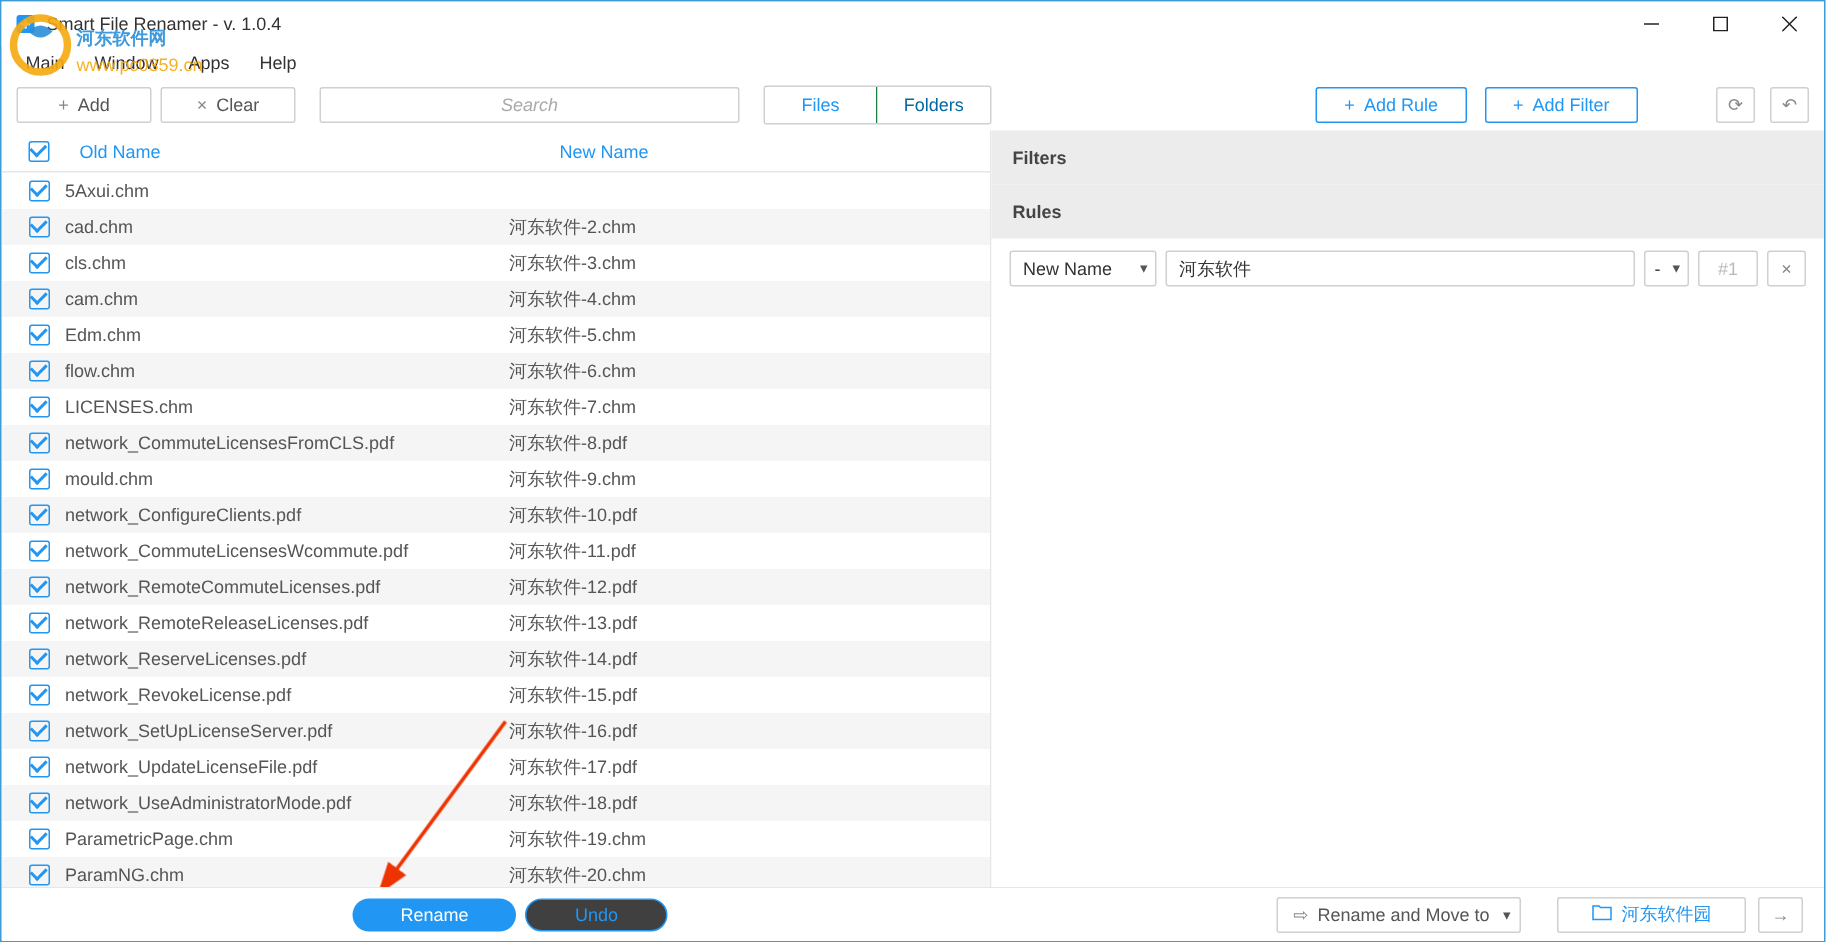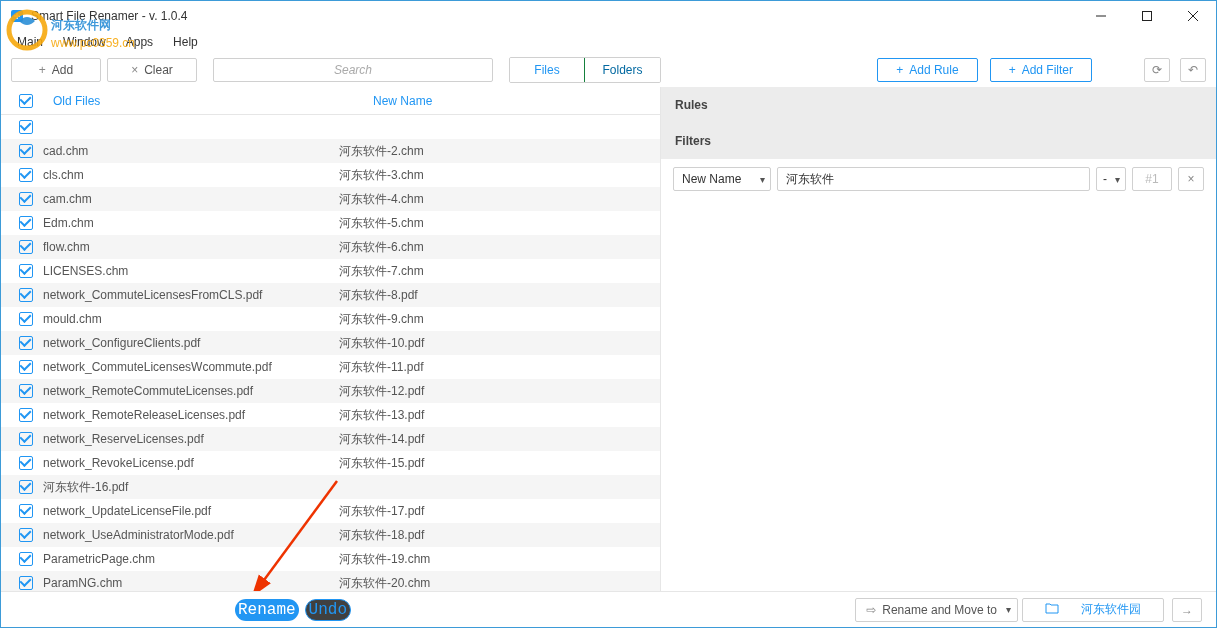--- a/index.html
+++ b/index.html
@@ -33,27 +33,27 @@
 .row .old { flex: 0 0 296px; white-space: nowrap; overflow: hidden; text-overflow: ellipsis; }
 .row .new { flex: 1; white-space: nowrap; }
 .right { flex: 1; background: #fff; }
 .section-head { height: 36px; background: #ececec; display: flex; align-items: center; padding: 0 14px; color: #444; font-weight: 600; }
 .rule-row { display: flex; align-items: center; padding: 8px 12px; gap: 6px; }
 .select { height: 24px; border: 1px solid #d0d0d0; border-radius: 2px; padding: 0 18px 0 8px; background: #fff; position: relative; display: inline-flex; align-items: center; color: #333; }
 .select::after { content: "▾"; position: absolute; right: 5px; color: #555; font-size: 10px; }
 .rule-input { flex: 1; height: 24px; border: 1px solid #d0d0d0; border-radius: 2px; padding: 0 8px; color: #333; }
 .small-input { width: 40px; height: 24px; border: 1px solid #d0d0d0; border-radius: 2px; padding: 0 6px; color: #bbb; text-align: center; }
 .bottombar { position: absolute; bottom: 0; left: 0; right: 0; height: 36px; background: #fff; border-top: 1px solid #e6e6e6; display: flex; align-items: center; padding: 0 14px; }
-.pill { display: inline-flex; align-items: center; justify-content: center; height: 22px; border-radius: 11px; padding: 0 3px; font-size: 16px; cursor: pointer; font-family: Liberation Mono, monospace; }
+.pill { display: inline-flex; align-items: center; justify-content: center; height: 22px; border-radius: 11px; padding: 0 32px; font-size: 12px; cursor: pointer; }
 .pill.primary { background: #2196f3; color: #fff; }
 .pill.outline { background: #404040; color: #2196f3; border: 1px solid #2196f3; margin-left: 6px; }
-.dest-select { height: 24px; border: 1px solid #d0d0d0; border-radius: 2px; padding: 0 20px 0 10px; position: relative; display: inline-flex; align-items: center; color: #555; margin-right: 4px; }
+.dest-select { height: 24px; border: 1px solid #d0d0d0; border-radius: 2px; padding: 0 20px 0 10px; position: relative; display: inline-flex; align-items: center; color: #555; margin-right: 24px; }
 .dest-select::before { content: "⇨"; margin-right: 6px; color: #888; }
 .dest-select::after { content: "▾"; position: absolute; right: 6px; color: #555; font-size: 10px; }
-.dest-btn { height: 24px; border: 1px solid #d0d0d0; border-radius: 2px; padding: 0 22px; color: #2196f3; display: inline-flex; align-items: center; gap: 22px; }
+.dest-btn { height: 24px; border: 1px solid #d0d0d0; border-radius: 2px; padding: 0 22px; color: #2196f3; display: inline-flex; align-items: center; gap: 6px; }
 .go-btn { width: 30px; height: 24px; border: 1px solid #d0d0d0; border-radius: 2px; display: inline-flex; align-items: center; justify-content: center; color: #888; margin-left: 8px; }
 .arrow { position: absolute; left: 228px; top: 472px; pointer-events: none; }
 .watermark { position: absolute; left: 4px; top: 6px; opacity: 0.9; pointer-events: none; }
 
 .tbody::-webkit-scrollbar { width: 10px; }
 .tbody::-webkit-scrollbar-thumb { background: #ccc; border-radius: 5px; }
 </style>
 </head>
 <body>
 
@@ -130,26 +130,27 @@
     </div>
   <div class="tiny-btn" style="margin-left:4px">
       <span>↶</span>
     </div>
 </div>
 
 <div class="content">
   <div class="left">
     <div class="thead">
       <div class="cb"></div>
-      <div class="c1">Old Files</div>
+      <div class="c1">Old Name</div>
       <div>New Name</div>
     </div>
     <div class="tbody" id="tbody">
         <div class="row">
           <div class="cb"></div>
+          <div class="old">5Axui.chm</div>
         </div>
         <div class="row">
           <div class="cb"></div>
           <div class="old">cad.chm</div>
           <div class="new">河东软件-2.chm</div>
         </div>
         <div class="row">
           <div class="cb"></div>
           <div class="old">cls.chm</div>
           <div class="new">河东软件-3.chm</div>
@@ -209,20 +210,21 @@
           <div class="old">network_ReserveLicenses.pdf</div>
           <div class="new">河东软件-14.pdf</div>
         </div>
         <div class="row">
           <div class="cb"></div>
           <div class="old">network_RevokeLicense.pdf</div>
           <div class="new">河东软件-15.pdf</div>
         </div>
         <div class="row">
           <div class="cb"></div>
+          <div class="old">network_SetUpLicenseServer.pdf</div>
           <div class="new">河东软件-16.pdf</div>
         </div>
         <div class="row">
           <div class="cb"></div>
           <div class="old">network_UpdateLicenseFile.pdf</div>
           <div class="new">河东软件-17.pdf</div>
         </div>
         <div class="row">
           <div class="cb"></div>
           <div class="old">network_UseAdministratorMode.pdf</div>
@@ -235,22 +237,22 @@
         </div>
         <div class="row">
           <div class="cb"></div>
           <div class="old">ParamNG.chm</div>
           <div class="new">河东软件-20.chm</div>
         </div>
       </div>
   </div>
 
   <div class="right">
+    <div class="section-head">Filters</div>
     <div class="section-head">Rules</div>
-    <div class="section-head">Filters</div>
     <div class="rule-row">
       <div class="select" style="width:98px">
           <span>New Name</span>
         </div>
       <input class="rule-input" value="河东软件" style="">
       <div class="select" style="width:30px;padding-left:6px">
           <span>-</span>
         </div>
       <input class="small-input" value="#1" style="">
       <div class="tiny-btn">

